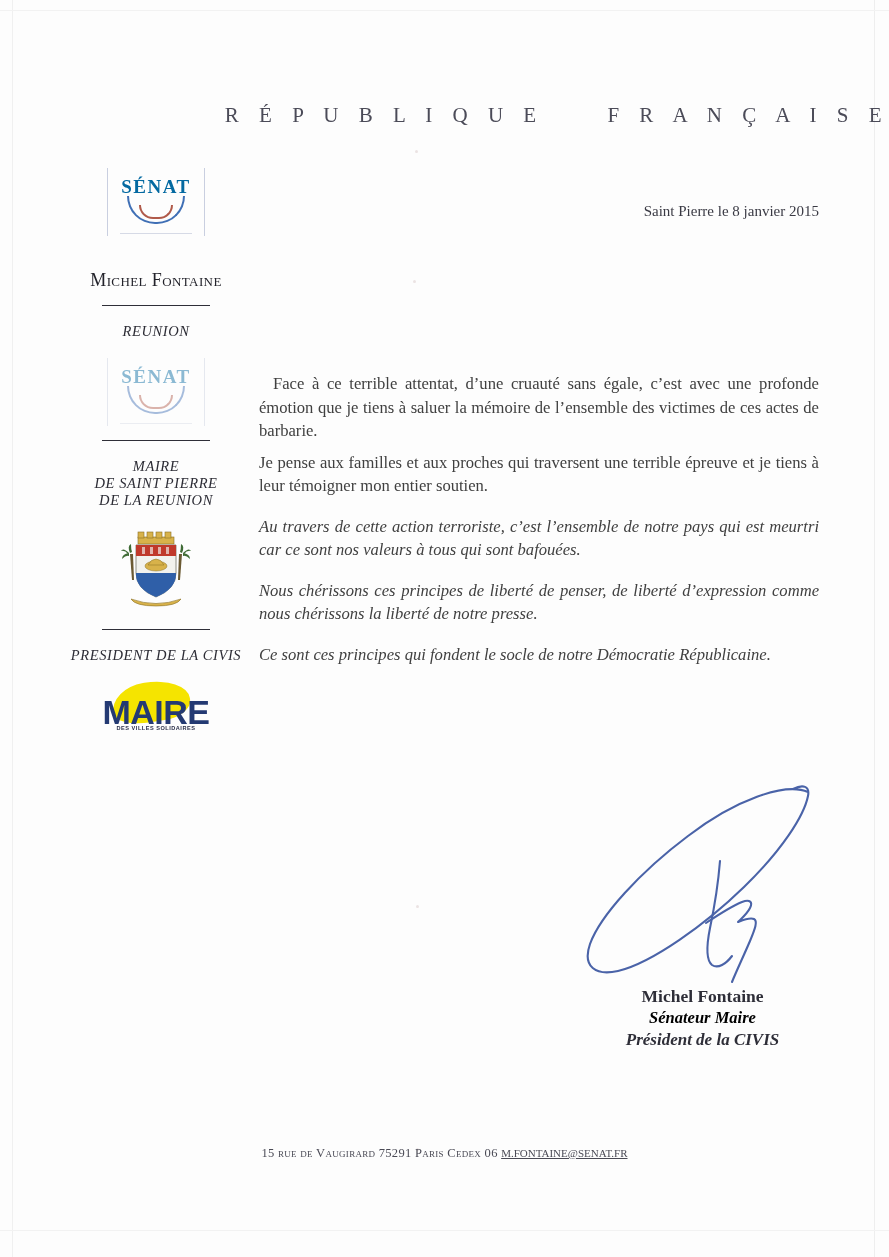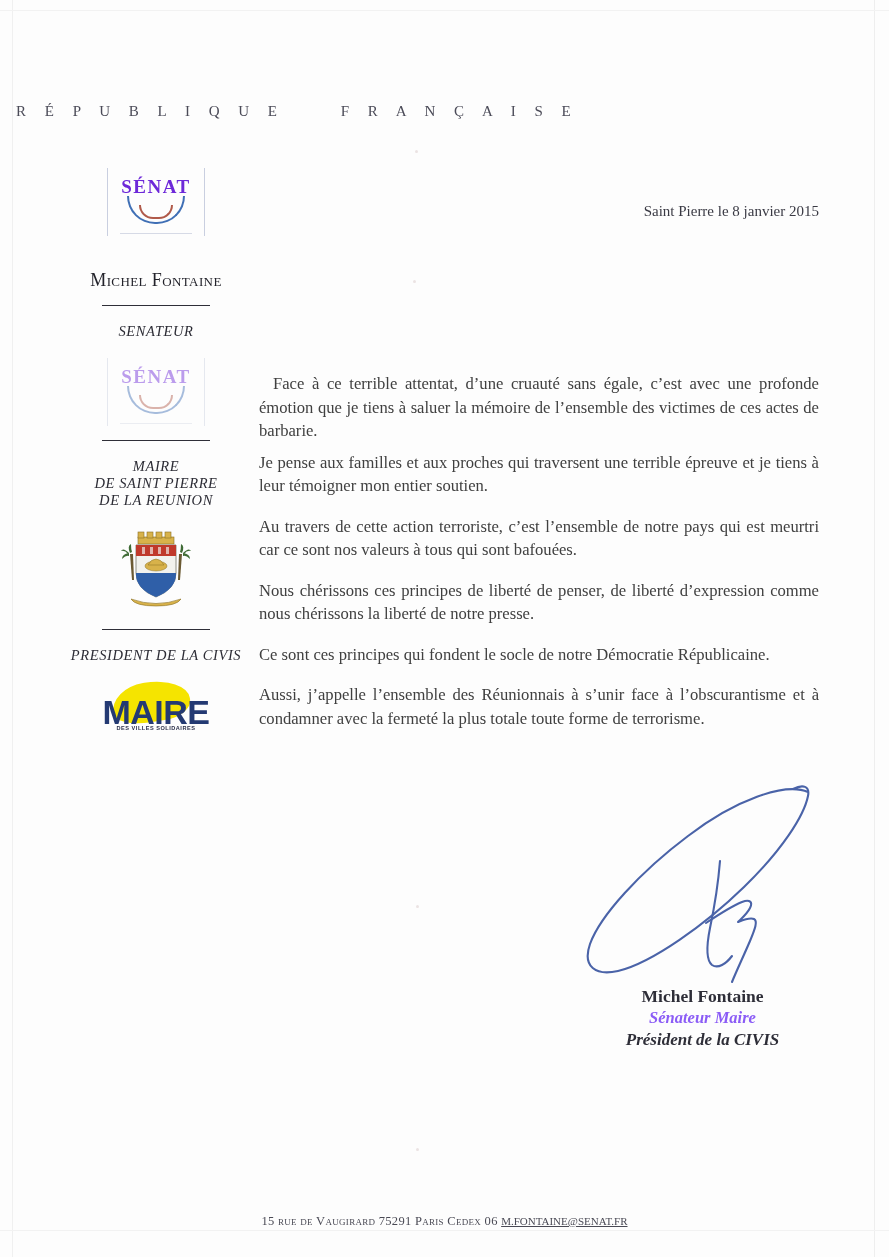--- a/index.html
+++ b/index.html
@@ -21,23 +21,23 @@
   .scan-edge-right { position:absolute; right:14px; top:0; width:1px; height:100%; background:#eeeeee; }
   .scan-edge-top   { position:absolute; left:0; top:10px; width:100%; height:1px; background:#f2f2f2; }
   .scan-edge-bottom{ position:absolute; left:0; bottom:26px; width:100%; height:1px; background:#f2f2f2; }
   .scan-speck { position:absolute; width:3px; height:3px; border-radius:50%; background:#e8dede; opacity:.85; }
 
   
   .rf-header {
     position: absolute;
     left: 0; right: 0;
     top: 103px;
-    text-align: left;
+    text-align: right;
     font-variant: small-caps;
-    font-size: 15px;
+    font-size: 21px;
     letter-spacing: 7.5px;
     color: #4b4b58;
     white-space: pre;
     padding-left: 16px;
   }
 
   
   .leftcol {
     position: absolute;
     left: 58px;
@@ -53,21 +53,21 @@
     border-right: 1px solid #c9cfe0;
   }
   .senat-logo-box.faded { opacity: .45; }
   .senat-word {
     position: absolute;
     top: 8px; left: 0; right: 0;
     text-align: center;
     font-size: 19px;
     letter-spacing: 1.5px;
     font-family: "Liberation Serif", serif;
-    color: #6d28d9;
+    color: #0369a1;
     font-weight: 600;
   }
   .senat-arc-outer {
     position: absolute;
     left: 50%; transform: translateX(-50%);
     bottom: 12px;
     width: 54px; height: 26px;
     border: 2.5px solid #3f6fb5;
     border-top: none;
     border-radius: 0 0 34px 34px;
@@ -164,48 +164,48 @@
     width: 560px;
   }
   .body p {
     margin: 0 0 0 0;
     font-size: 16.6px;
     line-height: 23.5px;
     text-align: justify;
     color: #404040;
   }
   .p-gap-sm { margin-top: 8px !important; }
-  .p-gap    { margin-top: 17px !important; }
+  .p-gap    { margin-top: 17px !important; font-style: italic; }
   .indent   { text-indent: 14px; }
 
   
   .signature {
     position: absolute;
     left: 560px;
     top: 778px;
     width: 282px;
     height: 212px;
   }
   .signblock {
     position: absolute;
     left: 560px;
     top: 985px;
     width: 285px;
     text-align: center;
     line-height: 22px;
   }
   .sign-name   { font-size: 17.5px; font-weight: bold; color: #2e2e38; }
-  .sign-role1  { font-size: 16.5px; font-weight: bold; font-style: italic; color: #8b5cf6; }
+  .sign-role1  { font-size: 16.5px; font-weight: bold; font-style: italic; color: #000000; }
   .sign-role2  { font-size: 17px;   font-weight: bold; font-style: italic; color: #2e2e38; }
 
   
   .footer {
     position: absolute;
     left: 0; right: 0;
-    top: 1214px;
+    top: 1146px;
     text-align: center;
     font-size: 12.5px;
     font-variant: small-caps;
     letter-spacing: .3px;
     color: #4a4a55;
   }
   .footer .email {
     text-decoration: underline;
     font-size: 11px;
     letter-spacing: 0;
@@ -232,21 +232,21 @@
 
     <div class="senat-logo-box">
       <div class="senat-word">SÉNAT</div>
       <div class="senat-arc-outer"></div>
       <div class="senat-arc-inner"></div>
       <div class="senat-subline"></div>
     </div>
 
     <div class="name-line">Michel Fontaine</div>
     <div class="rule"></div>
-    <div class="role">SENATEUR</div>
+    <div class="role">REUNION</div>
 
     <div class="senat-logo-box faded" style="margin-top:18px;">
       <div class="senat-word">SÉNAT</div>
       <div class="senat-arc-outer"></div>
       <div class="senat-arc-inner"></div>
       <div class="senat-subline"></div>
     </div>
 
     <div class="rule"></div>
 
@@ -314,21 +314,20 @@
 
   <div class="datestamp">Saint Pierre le 8 janvier 2015</div>
 
 
   <div class="body">
     <p class="indent">Face à ce terrible attentat, d’une cruauté sans égale, c’est avec une profonde émotion que je tiens à saluer la mémoire de l’ensemble des victimes de ces actes de barbarie.</p>
     <p class="p-gap-sm">Je pense aux familles et aux proches qui traversent une terrible épreuve et je tiens à leur témoigner mon entier soutien.</p>
     <p class="p-gap">Au travers de cette action terroriste, c’est l’ensemble de notre pays qui est meurtri car ce sont nos valeurs à tous qui sont bafouées.</p>
     <p class="p-gap">Nous chérissons ces principes de liberté de penser, de liberté d’expression comme nous chérissons la liberté de notre presse.</p>
     <p class="p-gap">Ce sont ces principes qui fondent le socle de notre Démocratie Républicaine.</p>
-    <p class="p-gap">Aussi, j’appelle l’ensemble des Réunionnais à s’unir face à l’obscurantisme et à condamner avec la fermeté la plus totale toute forme de terrorisme.</p>
   </div>
 
   <svg class="signature" viewBox="0 0 282 212">
     <g fill="none" stroke="#4a63a8" stroke-width="2.1" stroke-linecap="round" stroke-linejoin="round">
       <path d="M248 14 C 225 4, 175 22, 128 58 C 80 94, 40 138, 30 166 C 22 189, 36 198, 58 193 C 92 185, 146 146, 184 109 C 222 72, 244 38, 248 18 C 250 8, 243 6, 233 11"></path>
       <path d="M160 83 C 158 108, 154 131, 150 150 C 146 170, 146 182, 152 187 C 158 191, 166 186, 172 178"></path>
       <path d="M146 145 C 158 137, 172 128, 182 124 C 190 121, 193 124, 190 130 C 187 136, 181 141, 178 144 C 183 142, 190 139, 194 141 C 198 143, 195 151, 190 163 C 184 177, 176 194, 172 204"></path>
     </g>
   </svg>
 

